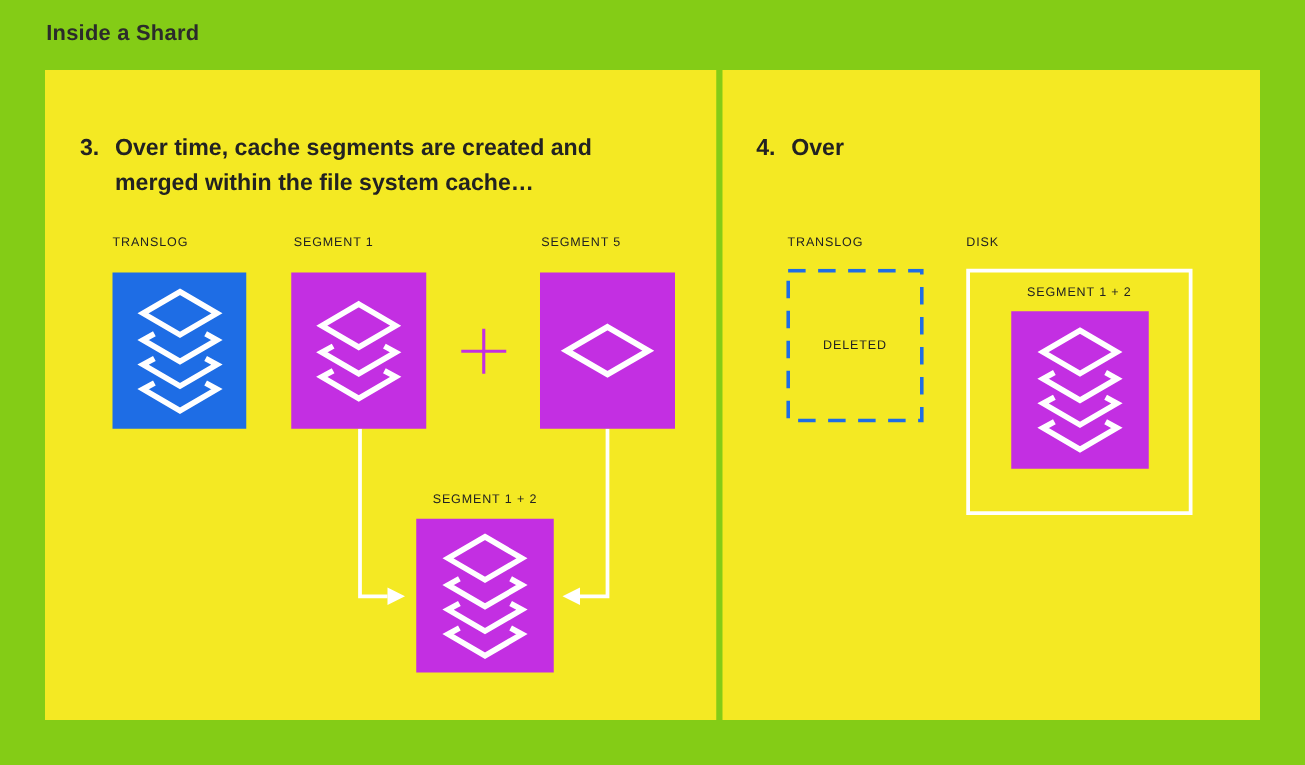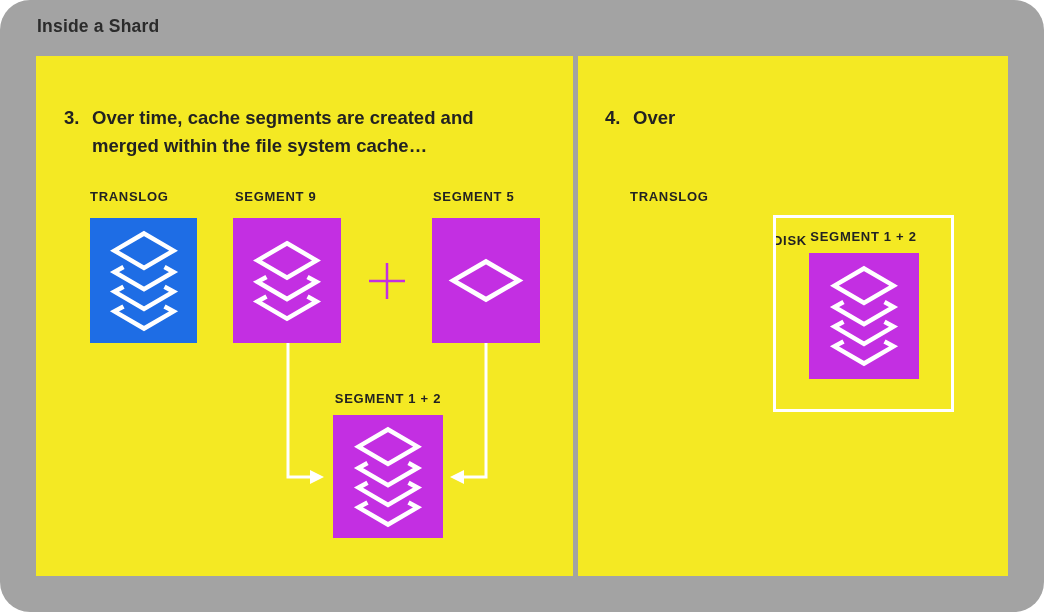--- a/index.html
+++ b/index.html
@@ -1,35 +1,35 @@
 <!DOCTYPE html>
 <html style="--yellow: #F4E923; --blue: #1E6DE5; --magenta: #C32FE2; --ink: #252525; --white: #FFFFFF;"><head>
 <meta charset="utf-8">
 <style>
   :root{
     --yellow:#F4E923; --blue:#1E6DE5; --magenta:#C32FE2; --ink:#252525; --white:#FFFFFF;
   }
   *{box-sizing:border-box;}
   html,body{margin:0;padding:0;background:#fff;}
   body{font-family:"Liberation Sans", sans-serif; color:var(--ink);}
-  .stage{position:relative;width:1044px;height:612px;background:#a3a3a3;overflow:hidden;border-radius:30px;}
+  .stage{position:relative;width:1044px;height:612px;background:#84cc16;overflow:hidden;}
 
   .page-title{position:absolute;left:37px;top:16px;font-size:17.5px;font-weight:700;
     color:#2b2b2b;letter-spacing:.2px;}
 
   .panel{position:absolute;top:56px;height:520px;background:var(--yellow);}
   .panel-left{left:36px;width:537px;}
   .panel-right{left:578px;width:430px;}
 
   .step{position:absolute;top:48px;display:flex;font-size:18.5px;font-weight:700;
     line-height:28px;color:#222;}
   .step-num{width:28px;flex:none;}
   .step-text{width:432px;}
 
-  .small-label{position:absolute;font-size:13px;font-weight:700;color:#222;
+  .small-label{position:absolute;font-size:10px;font-weight:400;color:#222;
     letter-spacing:.7px;white-space:nowrap;}
 
   .box{position:absolute;display:flex;align-items:center;justify-content:center;}
   .box-blue{background:var(--blue);}
   .box-magenta{background:var(--magenta);}
 
   .icon-svg{display:block;}
   .icon-stroke{fill:none;stroke:var(--white);stroke-width:5.5;stroke-linejoin:miter;}
 
   .plus-sign{position:absolute;left:329px;top:203px;}
@@ -60,21 +60,21 @@
   <div class="page-title">Inside a Shard</div>
 
   <div class="panel panel-left">
 
     <div class="step" style="left:28px;">
       <div class="step-num">3.</div>
       <div class="step-text">Over time, cache segments are created and merged within the file system cache…</div>
     </div>
 
     <div class="small-label" style="left:54px;top:133px;">TRANSLOG</div>
-    <div class="small-label" style="left:199px;top:133px;">SEGMENT 9</div>
+    <div class="small-label" style="left:199px;top:133px;">SEGMENT 1</div>
     <div class="small-label" style="left:397px;top:133px;">SEGMENT 5</div>
 
     <div class="box box-blue" style="left:54px;top:162px;width:107px;height:125px;">
       <svg class="icon-svg" viewBox="0 0 100 124" width="82" height="102">
         <path class="icon-stroke" d="M50 4 L86 25 L50 46 L14 25 Z"></path>
         <path class="icon-stroke" d="M25 45 L14 51 L50 72 L86 51 L75 45"></path>
         <path class="icon-stroke" d="M25 69 L14 75 L50 96 L86 75 L75 69"></path>
         <path class="icon-stroke" d="M25 93 L14 99 L50 120 L86 99 L75 93"></path>
       </svg>
     </div>
@@ -121,22 +121,28 @@
   </div>
 
   <div class="panel panel-right">
 
     <div class="step" style="left:27px;">
       <div class="step-num">4.</div>
       <div class="step-text" style="width:300px;">Over</div>
     </div>
 
     <div class="small-label" style="left:52px;top:133px;">TRANSLOG</div>
-    <div class="small-label" style="left:195px;top:133px;margin-top:44px;">DISK</div>
+    <div class="small-label" style="left:195px;top:133px;">DISK</div>
 
+    <div class="dashed-box">
+      <svg viewBox="0 0 110 123" width="110" height="123">
+        <rect x="1.5" y="1.5" width="107" height="120" fill="none" stroke="#1E6DE5" stroke-width="3" stroke-dasharray="14 10"></rect>
+      </svg>
+      <span class="small-label">DELETED</span>
+    </div>
 
     <div class="disk-box">
       <span class="small-label">SEGMENT 1 + 2</span>
       <div class="box box-magenta" style="width:110px;height:126px;">
         <svg class="icon-svg" viewBox="0 0 100 124" width="82" height="102">
           <path class="icon-stroke" d="M50 4 L86 25 L50 46 L14 25 Z"></path>
           <path class="icon-stroke" d="M25 45 L14 51 L50 72 L86 51 L75 45"></path>
           <path class="icon-stroke" d="M25 69 L14 75 L50 96 L86 75 L75 69"></path>
           <path class="icon-stroke" d="M25 93 L14 99 L50 120 L86 99 L75 93"></path>
         </svg>

